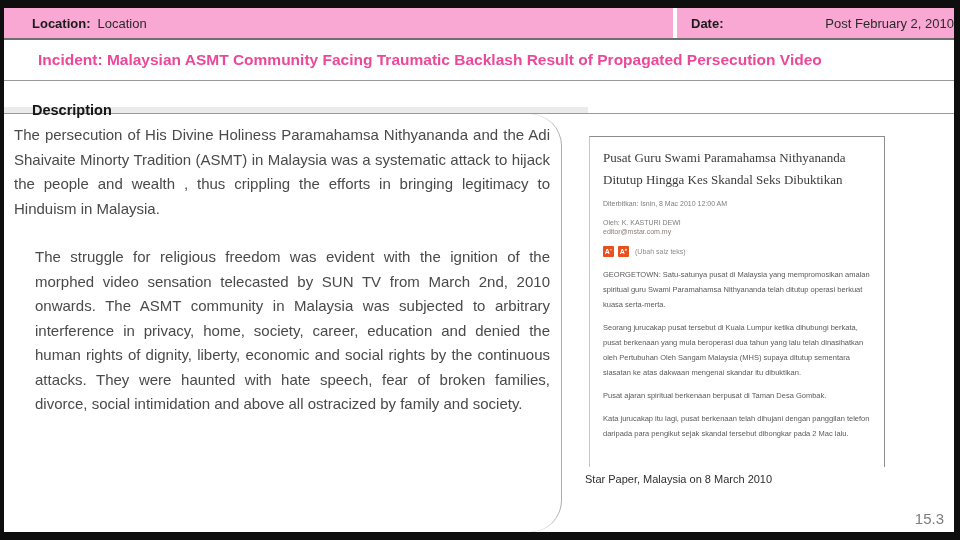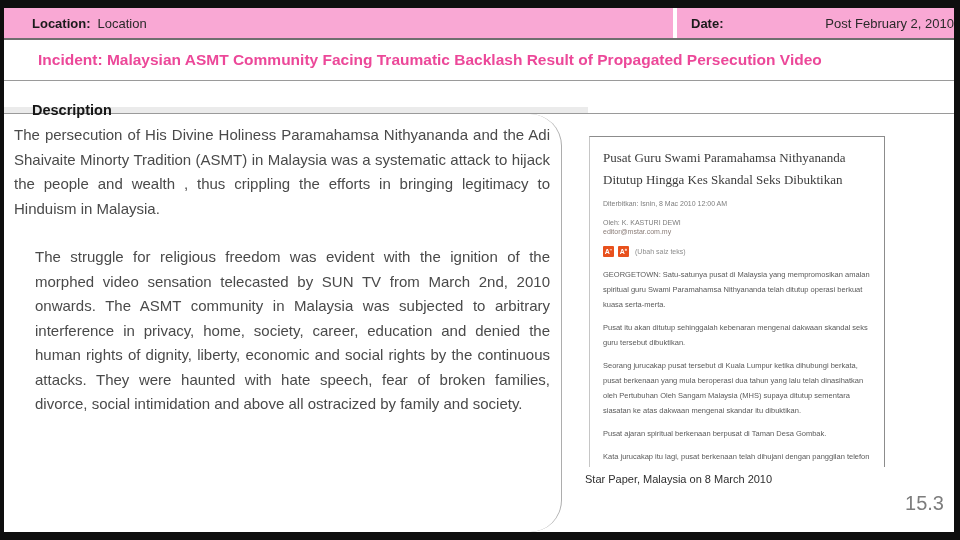--- a/index.html
+++ b/index.html
@@ -53,21 +53,21 @@
   .clip-tools{margin-top:10px;display:flex;align-items:center;}
   .font-btn{width:11px;height:11px;border-radius:1px;color:#fff;font-size:7px;
             font-weight:bold;display:flex;align-items:center;justify-content:center;
             margin-right:4px;line-height:1;}
   .clip-tools .lbl{font-size:7px;color:#8d8d8d;margin-left:2px;}
   .clip-body{margin-top:10px;}
   .clip-body p{margin:0 0 8px 0;font-size:7.5px;line-height:15px;color:#5a5a5a;}
 
   .photo-caption{margin:6px 0 0 23px;font-size:11px;color:#2e2e2e;}
 
-  .page-number{position:absolute;right:10px;bottom:17px;font-size:20px;color:#7d7d7d;}
+  .page-number{position:absolute;right:10px;bottom:5px;font-size:15px;color:#7d7d7d;}
 </style>
 </head>
 <body>
 
 <div class="slide">
   <div class="content">
 
     <div class="meta-row">
       <div class="meta-cell location">
         <span class="meta-label">Location:</span>
@@ -105,21 +105,20 @@
             <div>Oleh: K. KASTURI DEWI</div>
             <div class="clip-email">editor@mstar.com.my</div>
           </div>
           <div class="clip-tools">
             <span class="font-btn" style="background: rgb(232, 81, 29);">A⁻</span>
             <span class="font-btn" style="background: rgb(232, 81, 29);">A⁺</span>
             <span class="lbl">(Ubah saiz teks)</span>
           </div>
           <div class="clip-body">
             <p>GEORGETOWN: Satu-satunya pusat di Malaysia yang mempromosikan amalan spiritual guru Swami Paramahamsa Nithyananda telah ditutup operasi berkuat kuasa serta-merta.</p>
-            <p>Pusat itu akan ditutup sehinggalah kebenaran mengenai dakwaan skandal seks guru tersebut dibuktikan.</p>
             <p>Seorang jurucakap pusat tersebut di Kuala Lumpur ketika dihubungi berkata, pusat berkenaan yang mula beroperasi dua tahun yang lalu telah dinasihatkan oleh Pertubuhan Oleh Sangam Malaysia (MHS) supaya ditutup sementara siasatan ke atas dakwaan mengenai skandar itu dibuktikan.</p>
             <p>Pusat ajaran spiritual berkenaan berpusat di Taman Desa Gombak.</p>
             <p>Kata jurucakap itu lagi, pusat berkenaan telah dihujani dengan panggilan telefon daripada para pengikut sejak skandal tersebut dibongkar pada 2 Mac lalu.</p>
           </div>
         </div>
 
         <div class="photo-caption">Star Paper, Malaysia on 8 March 2010</div>
 
         <div class="page-number">15.3</div>
       </div>

